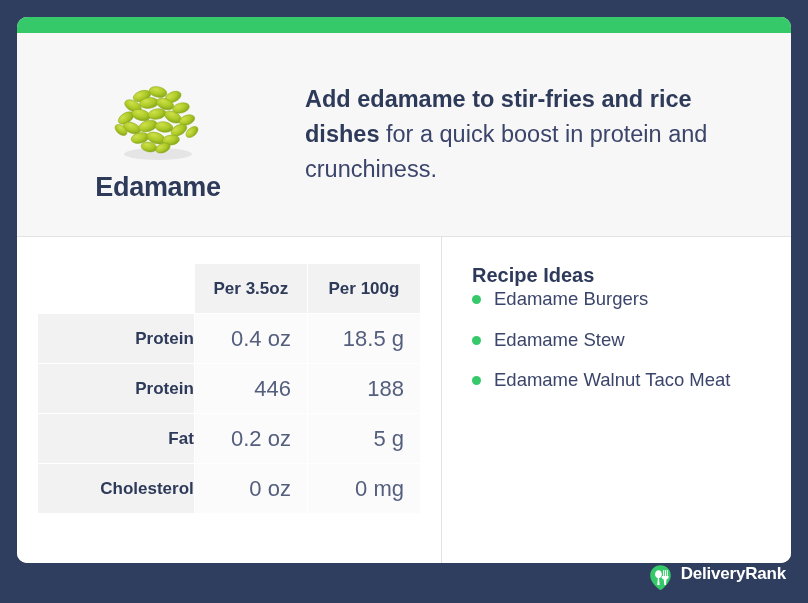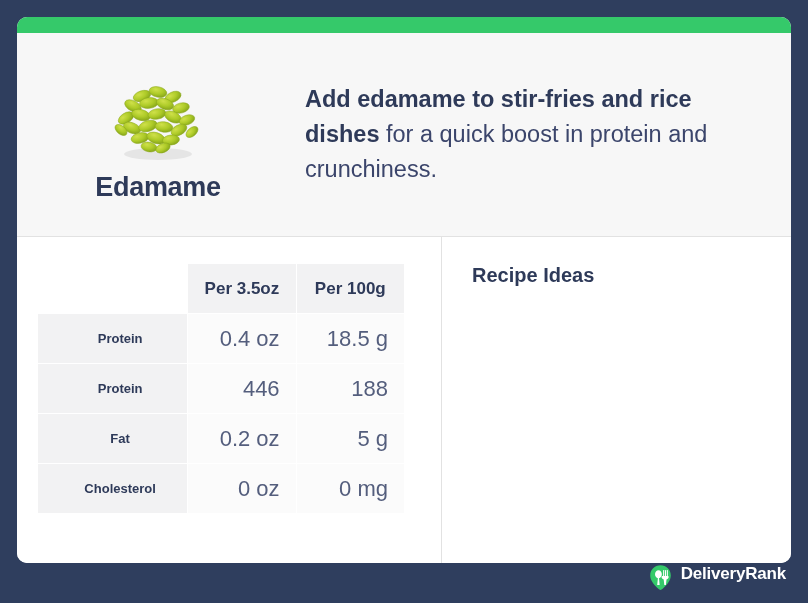--- a/index.html
+++ b/index.html
@@ -92,21 +92,21 @@
   
   #body-row {
     flex: 1 1 auto;
     display: flex;
     background: #ffffff;
   }
 
   #table-pane {
     width: 425px;
     flex: 0 0 auto;
-    padding: 26px 36px 0 20px;
+    padding: 26px 20px 0 20px;
     border-right: 1px solid #e2e2e2;
   }
 
   table#nutrition {
     width: 100%;
     border-collapse: separate;
     border-spacing: 1px 1px;
     table-layout: fixed;
   }
   table#nutrition col.c-label { width: 41%; }
@@ -127,23 +127,23 @@
     color: #2e3a59;
     font-weight: bold;
     text-align: center;
     font-size: 17px;
   }
 
   table#nutrition td.rowlabel {
     background: #f2f2f3;
     color: #2e3a59;
     font-weight: bold;
-    text-align: center;
+    text-align: right;
     padding-left: 15px;
-    font-size: 13px;
+    font-size: 17px;
   }
 
   table#nutrition td.value {
     background: #fbfbfb;
     color: #545e7d;
     text-align: right;
     padding-right: 16px;
     font-size: 22px;
     font-weight: normal;
   }
@@ -297,20 +297,34 @@
             <td class="rowlabel">Cholesterol</td>
             <td class="value">0 oz</td>
             <td class="value">0 mg</td>
           </tr>
         </tbody>
       </table>
     </div>
 
     <div id="recipe-pane">
       <div id="recipe-title">Recipe Ideas</div>
+      <ul id="recipe-list">
+        <li>
+          <span class="bullet"></span>
+          <span>Edamame Burgers</span>
+        </li>
+        <li>
+          <span class="bullet"></span>
+          <span>Edamame Stew</span>
+        </li>
+        <li>
+          <span class="bullet"></span>
+          <span>Edamame Walnut Taco Meat</span>
+        </li>
+      </ul>
     </div>
 
   </div>
 </div>
 
 <div id="footer">
   <div id="logo-mark">
     <svg viewBox="0 0 32 32" xmlns="http://www.w3.org/2000/svg" aria-hidden="true">
       <path d="M16 1.5c-7 0-12.2 5.2-12.2 12 0 6 4.6 10.9 9.6 15.9a3.6 3.6 0 0 0 5.2 0c5-5 9.6-9.9 9.6-15.9 0-6.8-5.2-12-12.2-12z" fill="#35c96a"></path>
       <path d="M13.6 7.4c-2.4 0-4.1 2.1-4.1 4.7 0 2.4 1.5 4.3 3.4 4.7l-.8 8.2h2.9l-.8-8.2c1.9-.4 3.4-2.3 3.4-4.7 0-2.6-1.6-4.7-4-4.7z" fill="#ffffff"></path>

